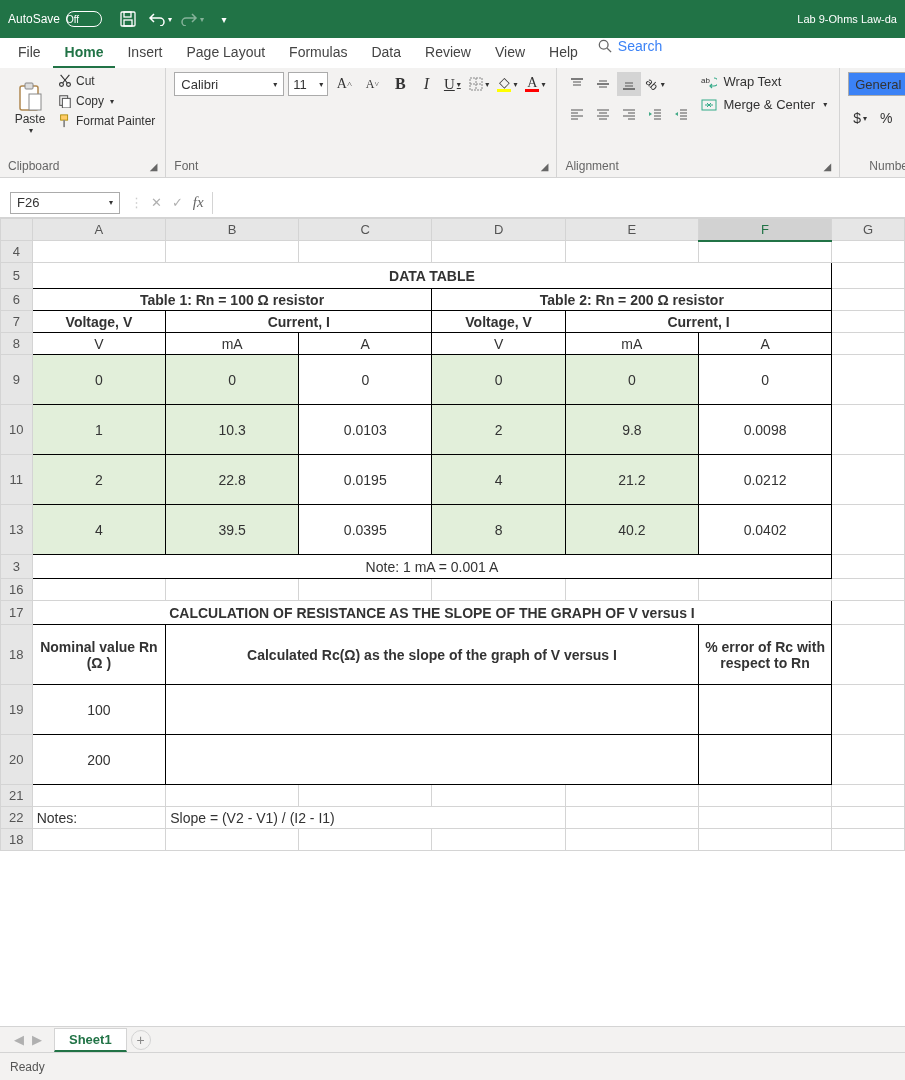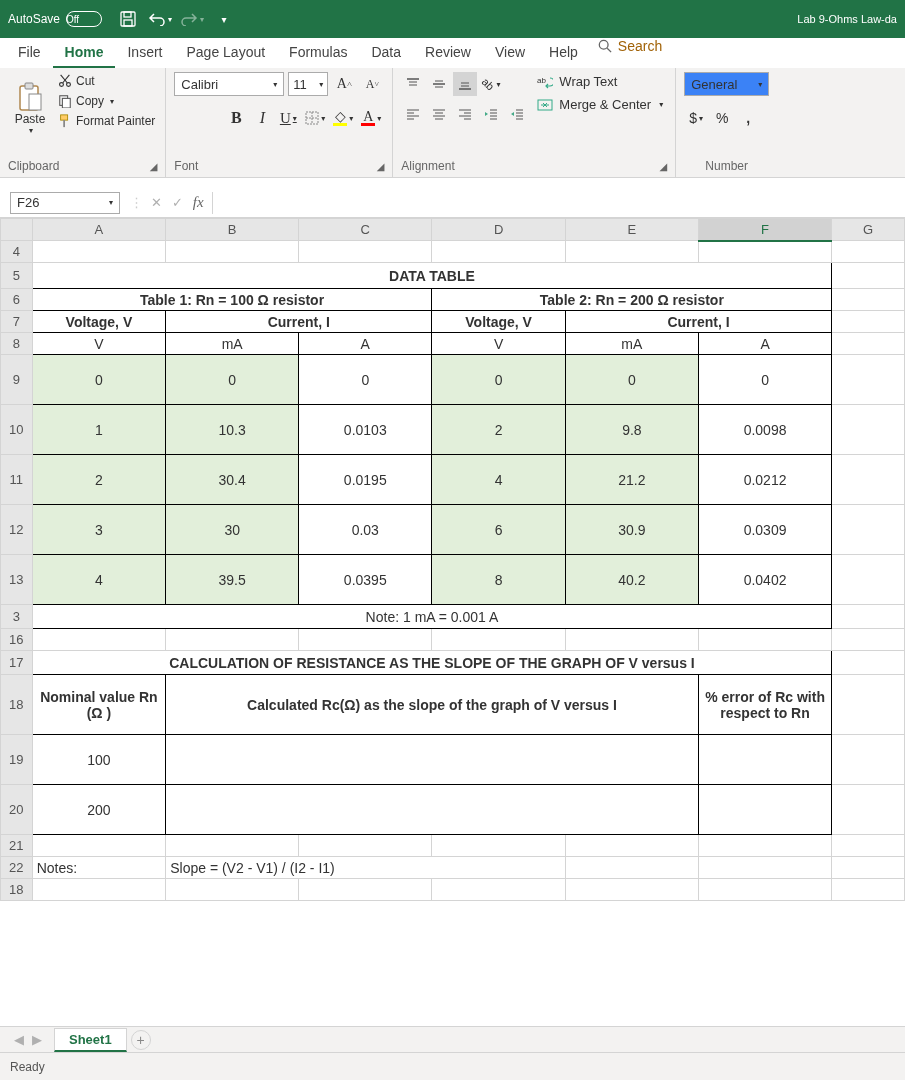--- a/index.html
+++ b/index.html
@@ -13,21 +13,21 @@
   .switch-label { font-size: 10px; margin-right: 20px; }
   .qat { display: flex; align-items: center; gap: 4px; }
   .qat-btn { width: 28px; height: 28px; display: flex; align-items: center; justify-content: center; color: #fff; }
   .titlebar-center { flex: 1; }
   .doc-title { font-size: 11px; text-align: right; }
   
   
   .menubar { background: #fff; display: flex; align-items: flex-start; height: 30px; padding: 0 6px; border-bottom: 0; }
   .menu-tab { padding: 6px 12px; font-size: 14px; color: #444; cursor: pointer; }
   .menu-tab.active { color: #217346; border-bottom: 2px solid #217346; font-weight: 600; }
-  .menu-search { display: flex; align-items: center; gap: 6px; margin-left: 8px; color: #a16207; font-size: 14px; }
+  .menu-search { display: flex; align-items: center; gap: 6px; margin-left: 8px; color: #3b82f6; font-size: 14px; }
   
   
   .ribbon { background: #f3f2f1; height: 110px; display: flex; border-bottom: 1px solid #d4d4d4; }
   .ribbon-group { border-right: 1px solid #d4d4d4; padding: 4px 8px 2px 8px; display: flex; flex-direction: column; }
   .ribbon-group-body { flex: 1; display: flex; align-items: flex-start; gap: 4px; }
   .ribbon-group-label { text-align: center; font-size: 12px; color: #666; padding: 2px 0; display: flex; justify-content: center; align-items: center; }
   .dialog-launcher { font-size: 10px; color: #666; margin-left: auto; }
   
   .paste-big { display: flex; flex-direction: column; align-items: center; justify-content: center; width: 44px; height: 72px; font-size: 12px; }
   .clip-small { display: flex; flex-direction: column; gap: 2px; font-size: 12px; }
@@ -186,21 +186,21 @@
         </div>
       </div>
     </div>
     <div class="ribbon-group-label">
         <span>Clipboard</span>
         <span class="dialog-launcher">◢</span>
       </div>
   </div>
 
   <div class="ribbon-group">
-    <div class="ribbon-group-body" style="flex-direction:column;align-items:flex-end">
+    <div class="ribbon-group-body" style="flex-direction:row;align-items:flex-start">
       <div class="font-row1">
         <div class="font-name">
             <span>Calibri</span>
             <span class="caret">▾</span>
           </div>
         <div class="font-size">
             <span>11</span>
             <span class="caret">▾</span>
           </div>
         <div class="rbtn" style="font-family:serif">A<sup style="font-size:9px">˄</sup></div>
@@ -436,36 +436,26 @@
           <td id="cB10" class="green br bb">10.3</td>
           <td id="cC10" class="br bb">0.0103</td>
           <td id="cD10" class="green bl br bb">2</td>
           <td id="cE10" class="green br bb">9.8</td>
           <td id="cF10" class="br bb">0.0098</td>
           <td id="cG10"></td>
         </tr>
         <tr style="height:50px">
           <th class="rowhdr">11</th>
           <td id="cA11" class="green bl br bb">2</td>
-          <td id="cB11" class="green br bb">30.4</td>
+          <td id="cB11" class="green br bb">22.8</td>
           <td id="cC11" class="br bb">0.0195</td>
           <td id="cD11" class="green bl br bb">4</td>
           <td id="cE11" class="green br bb">21.2</td>
           <td id="cF11" class="br bb">0.0212</td>
           <td id="cG11"></td>
-        </tr>
-        <tr style="height:50px">
-          <th class="rowhdr">12</th>
-          <td id="cA12" class="green bl br bb">3</td>
-          <td id="cB12" class="green br bb">30</td>
-          <td id="cC12" class="br bb">0.03</td>
-          <td id="cD12" class="green bl br bb">6</td>
-          <td id="cE12" class="green br bb">30.9</td>
-          <td id="cF12" class="br bb">0.0309</td>
-          <td id="cG12"></td>
         </tr>
         <tr style="height:50px">
           <th class="rowhdr">13</th>
           <td id="cA13" class="green bl br bb">4</td>
           <td id="cB13" class="green br bb">39.5</td>
           <td id="cC13" class="br bb">0.0395</td>
           <td id="cD13" class="green bl br bb">8</td>
           <td id="cE13" class="green br bb">40.2</td>
           <td id="cF13" class="br bb">0.0402</td>
           <td id="cG13"></td>

